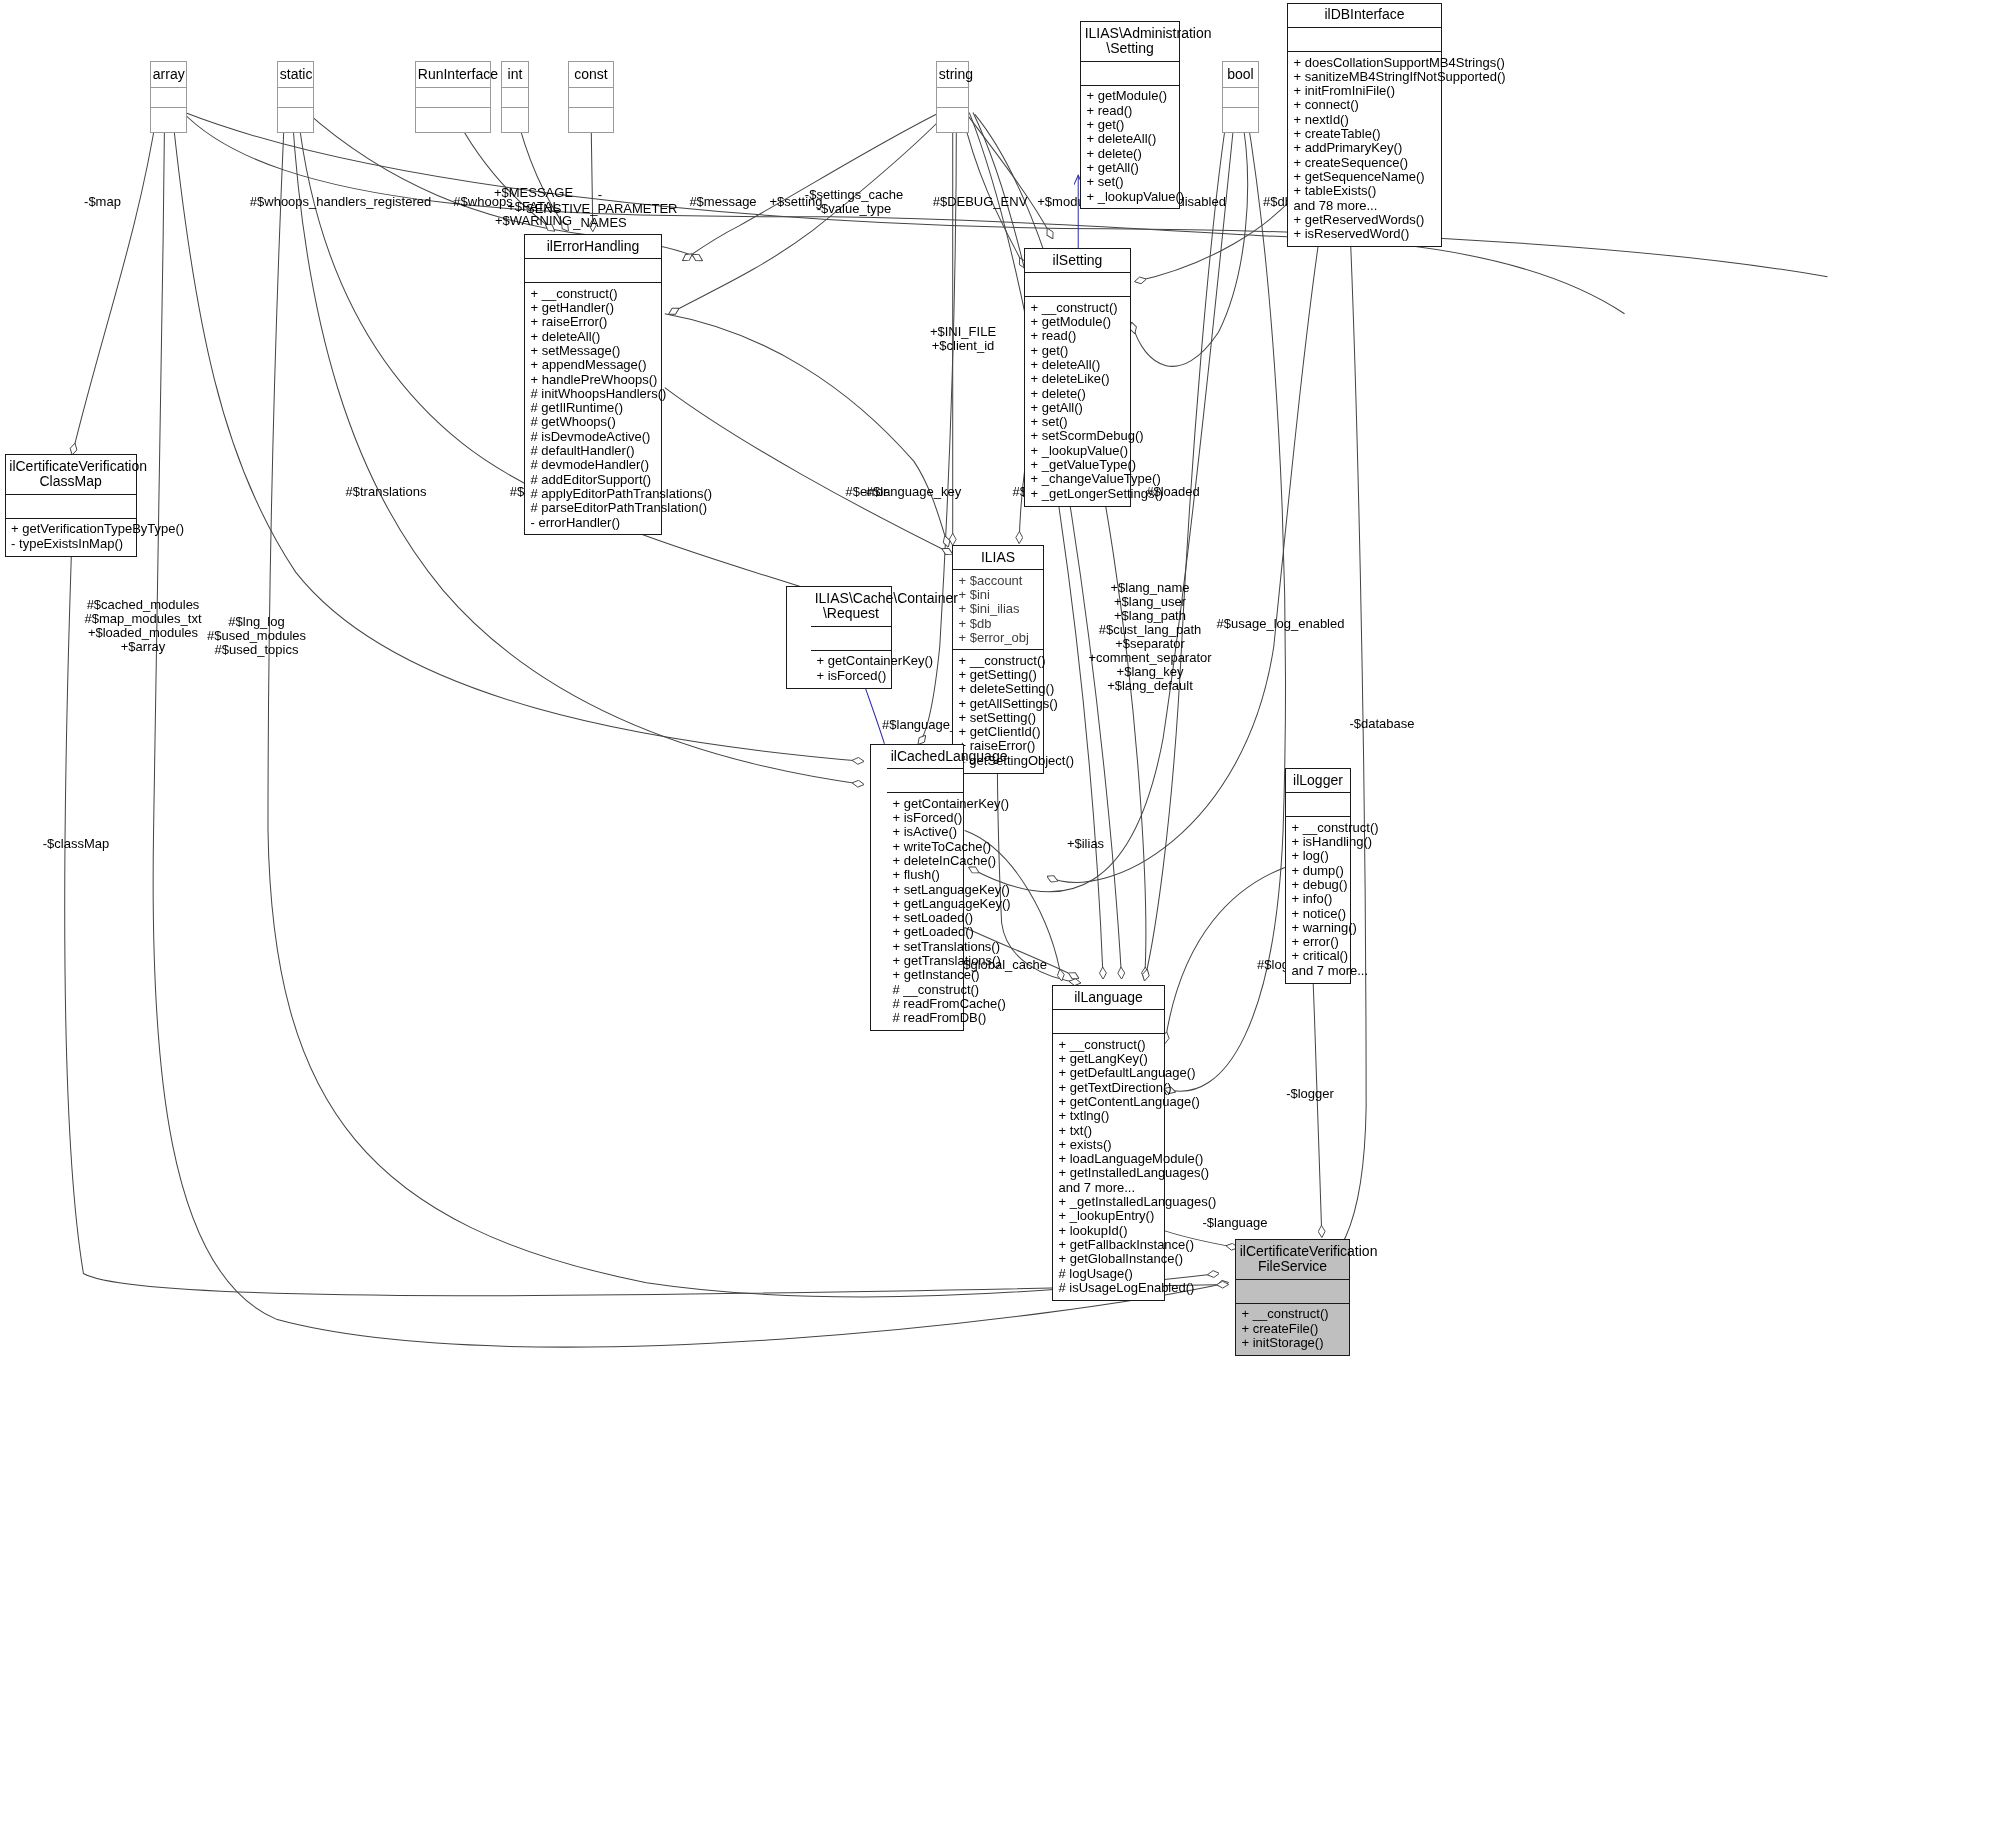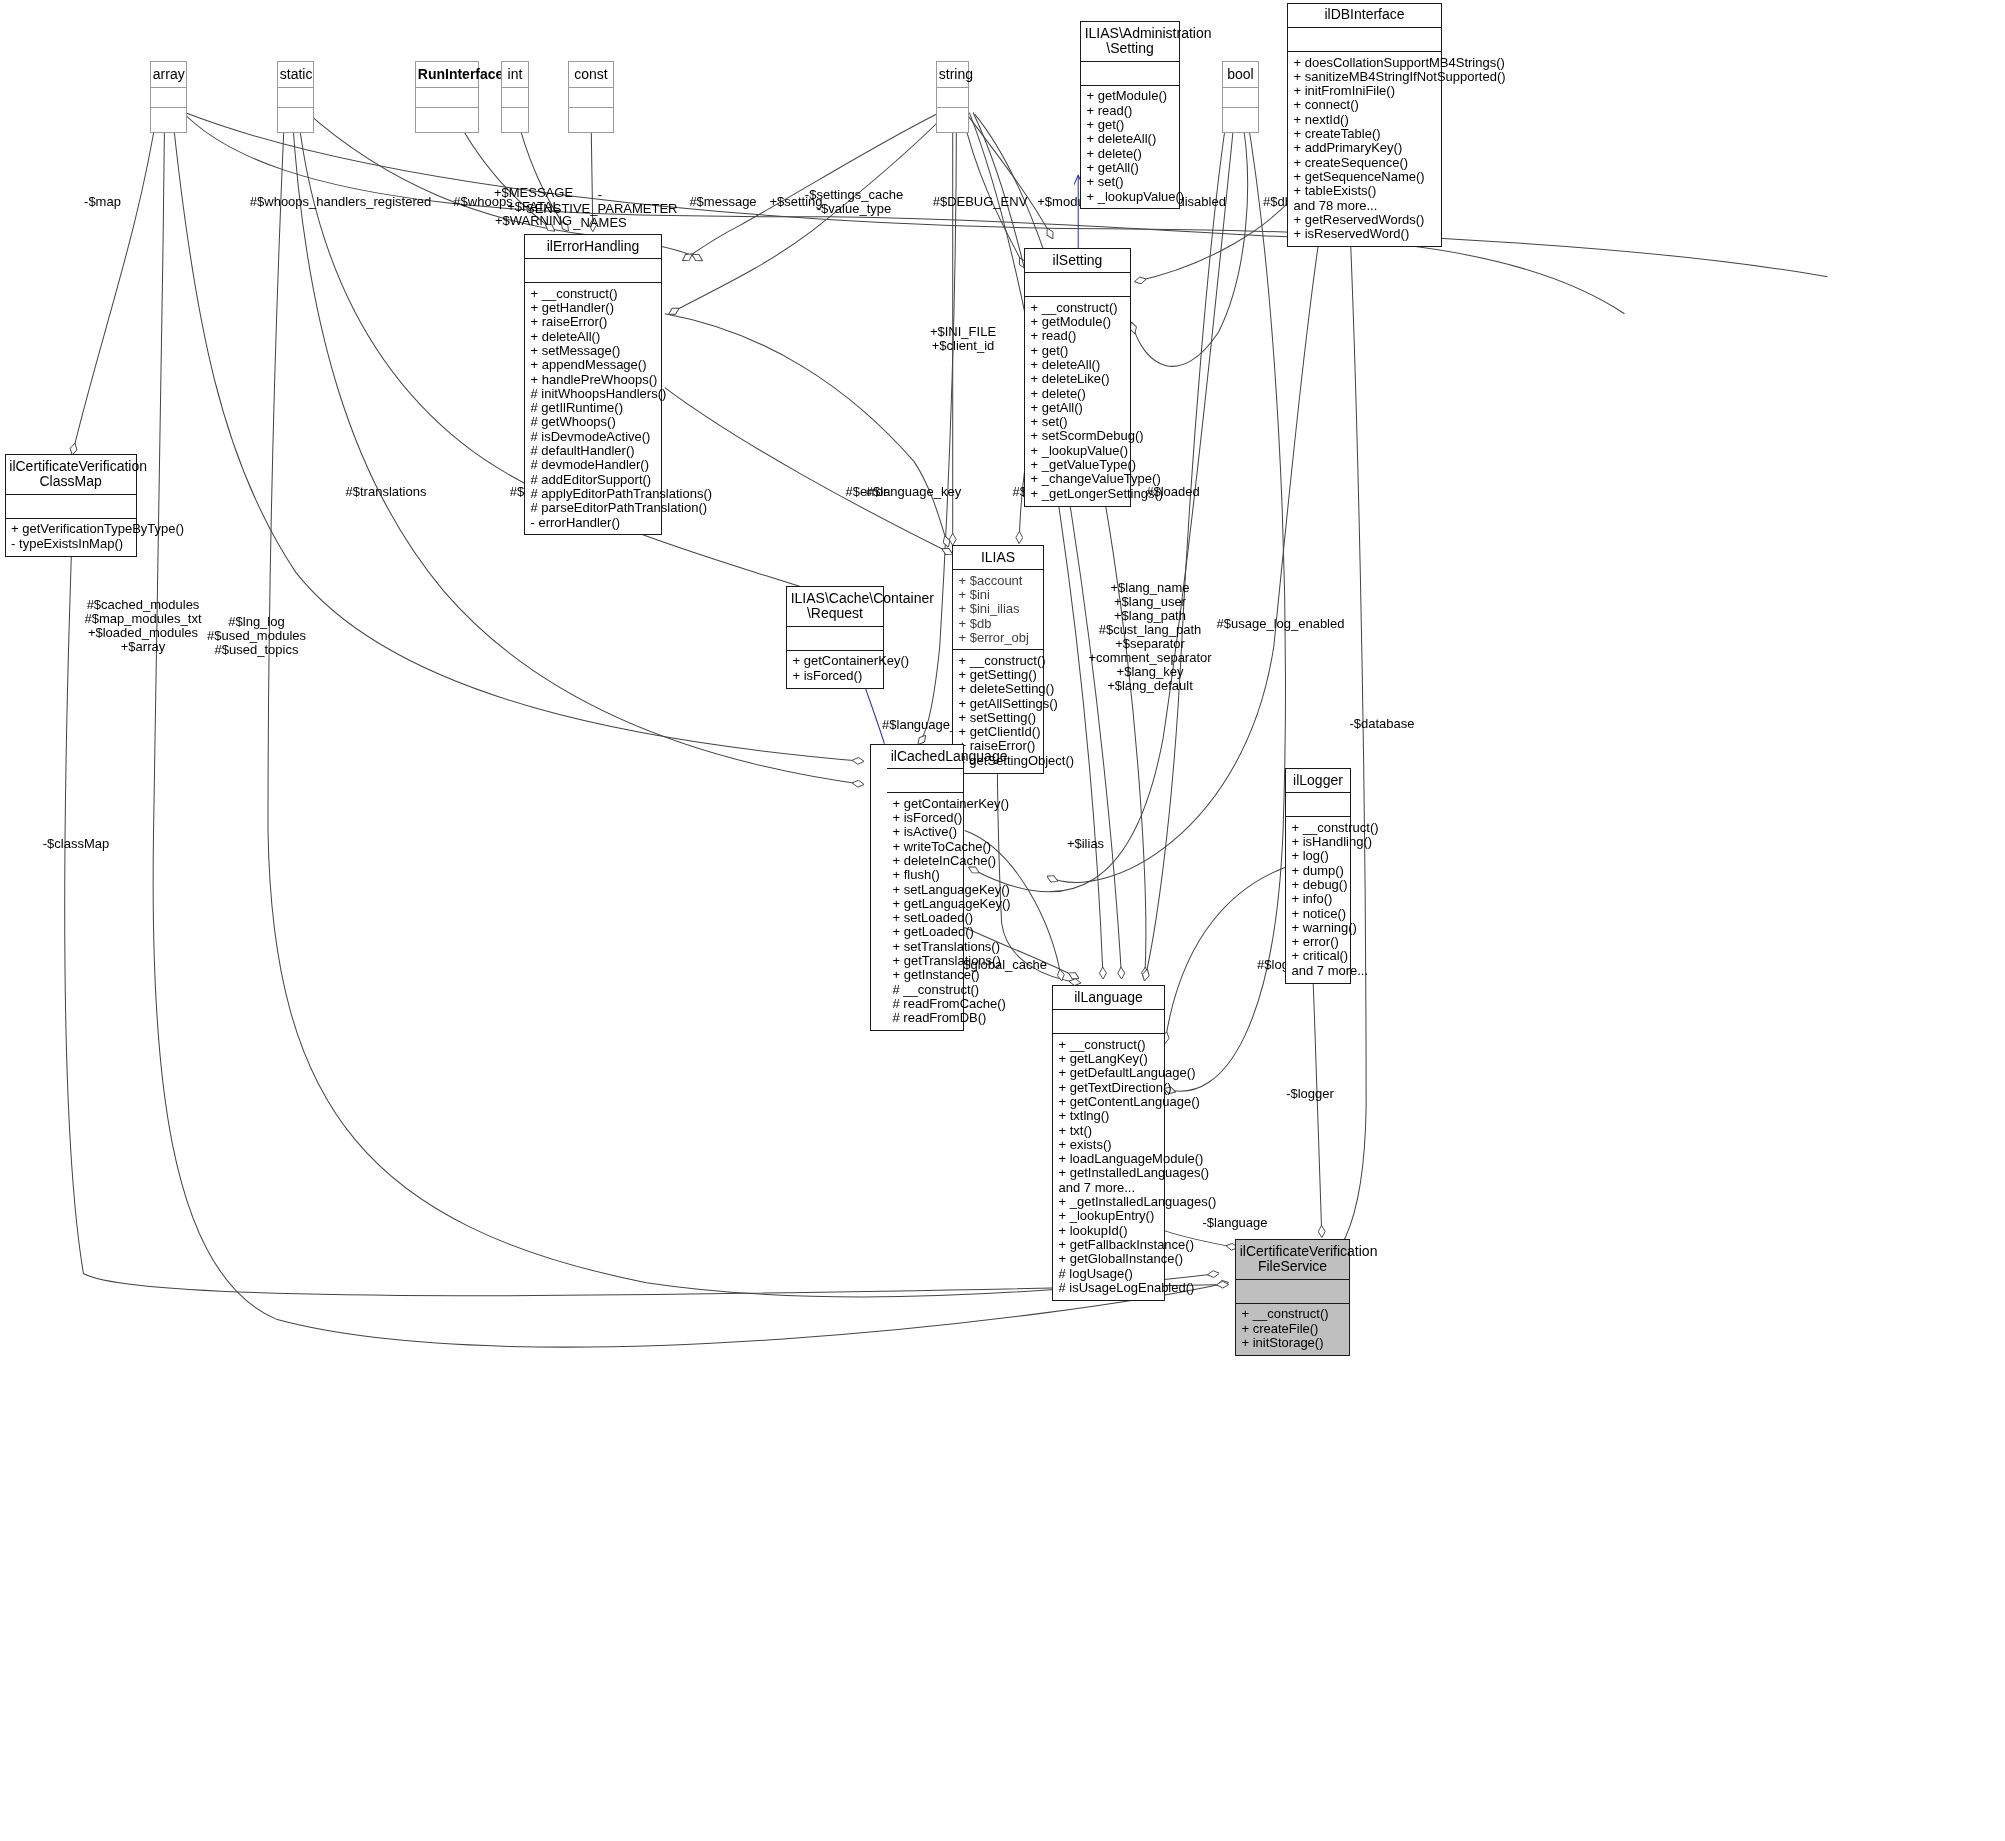--- a/index.html
+++ b/index.html
@@ -165,21 +165,21 @@
   <div class="attrs"></div>
   <div class="ops"></div>
 </div>
 
 <div class="node prim" style="left:277px; top:61px; width:37px;">
   <div class="title">static</div>
   <div class="attrs"></div>
   <div class="ops"></div>
 </div>
 
-<div class="node prim" style="left:415px; top:61px; width:64px;font-weight:bold;">
+<div class="node prim" style="left:415px; top:61px; width:76px;">
   <div class="title">RunInterface</div>
   <div class="attrs"></div>
   <div class="ops"></div>
 </div>
 
 <div class="node prim" style="left:501px; top:61px; width:28px;">
   <div class="title">int</div>
   <div class="attrs"></div>
   <div class="ops"></div>
 </div>
@@ -307,21 +307,21 @@
         <div>+ getSetting()</div>
         <div>+ deleteSetting()</div>
         <div>+ getAllSettings()</div>
         <div>+ setSetting()</div>
         <div>+ getClientId()</div>
         <div>+ raiseError()</div>
         <div># getSettingObject()</div>
       </div>
 </div>
 
-<div class="node cls" style="left:786px; top:586px; width:98px;">
+<div class="node cls" style="left:786px; top:586px; width:106px;padding-left:24px;">
   <div class="title">ILIAS\Cache\Container
 \Request</div>
   <div class="attrs"></div>
   <div class="ops">
         <div>+ getContainerKey()</div>
         <div>+ isForced()</div>
       </div>
 </div>
 
 <div class="node cls" style="left:870px; top:744px; width:94px;padding-left:16px;">

